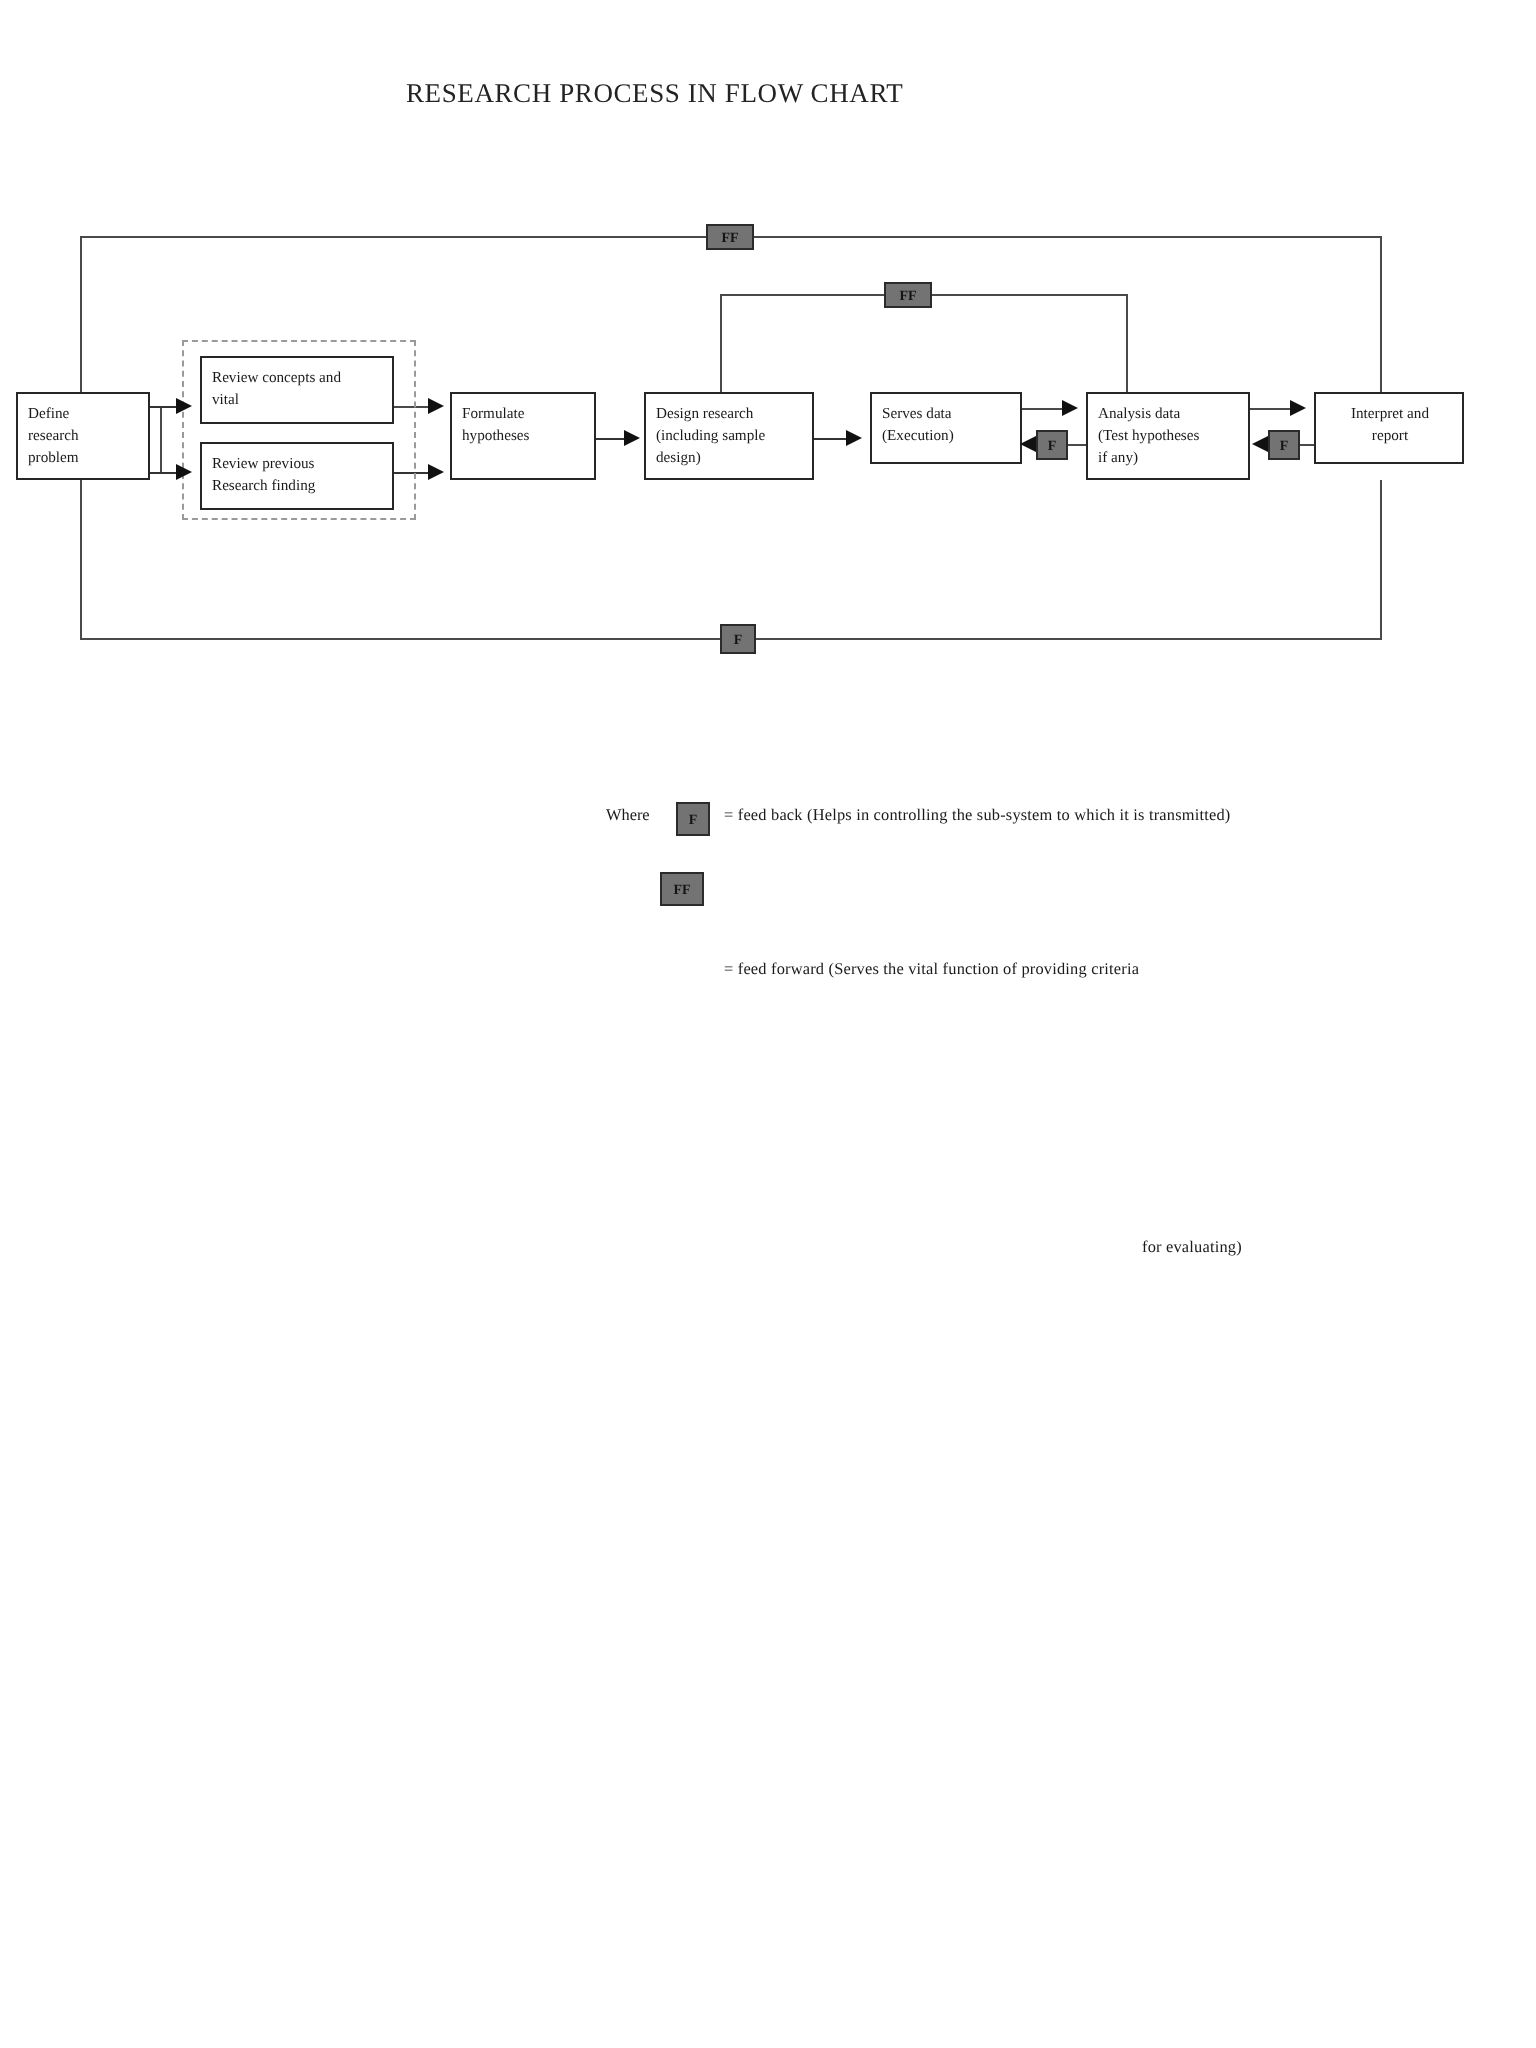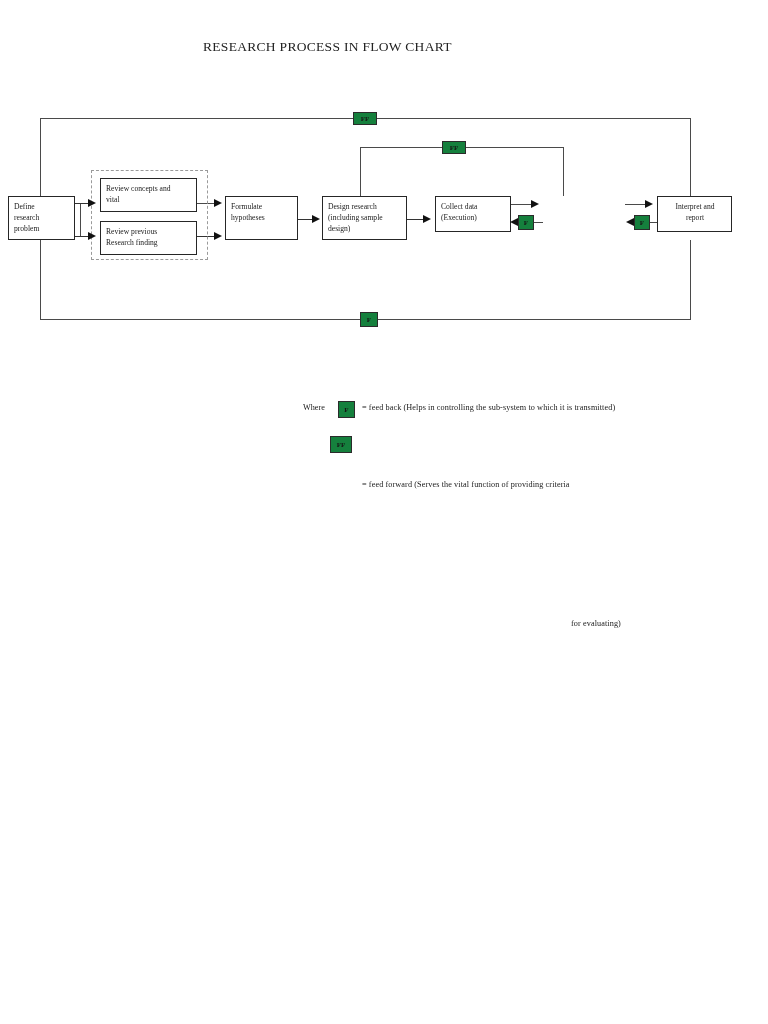--- a/index.html
+++ b/index.html
@@ -50,21 +50,21 @@
   
   .dashed-group {
     border: 1px dashed #9a9a9a;
     background: transparent;
     z-index: 3;
   }
 
   
   .marker {
     border: 1.3px solid #2b2b2b;
-    background: #15803d;
+    background: #737373;
     font-size: 7px;
     font-weight: bold;
     display: flex;
     align-items: center;
     justify-content: center;
     color: #151515;
     z-index: 8;
     font-family: "Liberation Serif", "DejaVu Serif", serif;
   }
 
@@ -150,24 +150,29 @@
     <span class="ln">hypotheses</span>
   </div>
 
   <div class="abs pbox" style="left:322px; top:196px; width:85px; height:44px;">
     <span class="ln">Design research</span>
     <span class="ln">(including sample</span>
     <span class="ln">design)</span>
   </div>
 
   <div class="abs pbox" style="left:435px; top:196px; width:76px; height:36px;">
-    <span class="ln">Collect data</span>
+    <span class="ln">Serves data</span>
     <span class="ln">(Execution)</span>
   </div>
 
+  <div class="abs pbox" style="left:543px; top:196px; width:82px; height:44px;">
+    <span class="ln">Analysis data</span>
+    <span class="ln">(Test hypotheses</span>
+    <span class="ln">if any)</span>
+  </div>
 
   <div class="abs pbox" style="left:657px; top:196px; width:75px; height:36px;text-align:center;">
     <span class="ln">Interpret and</span>
     <span class="ln">report</span>
   </div>
 
   <div class="abs vline" style="left:80px; top:203px; height:33px;"></div>
   <div class="abs hline-dark" style="left:75px; top:203px; width:13px;"></div>
   <div class="abs arrow-r" style="left:88px; top:198.5px;"></div>
 

